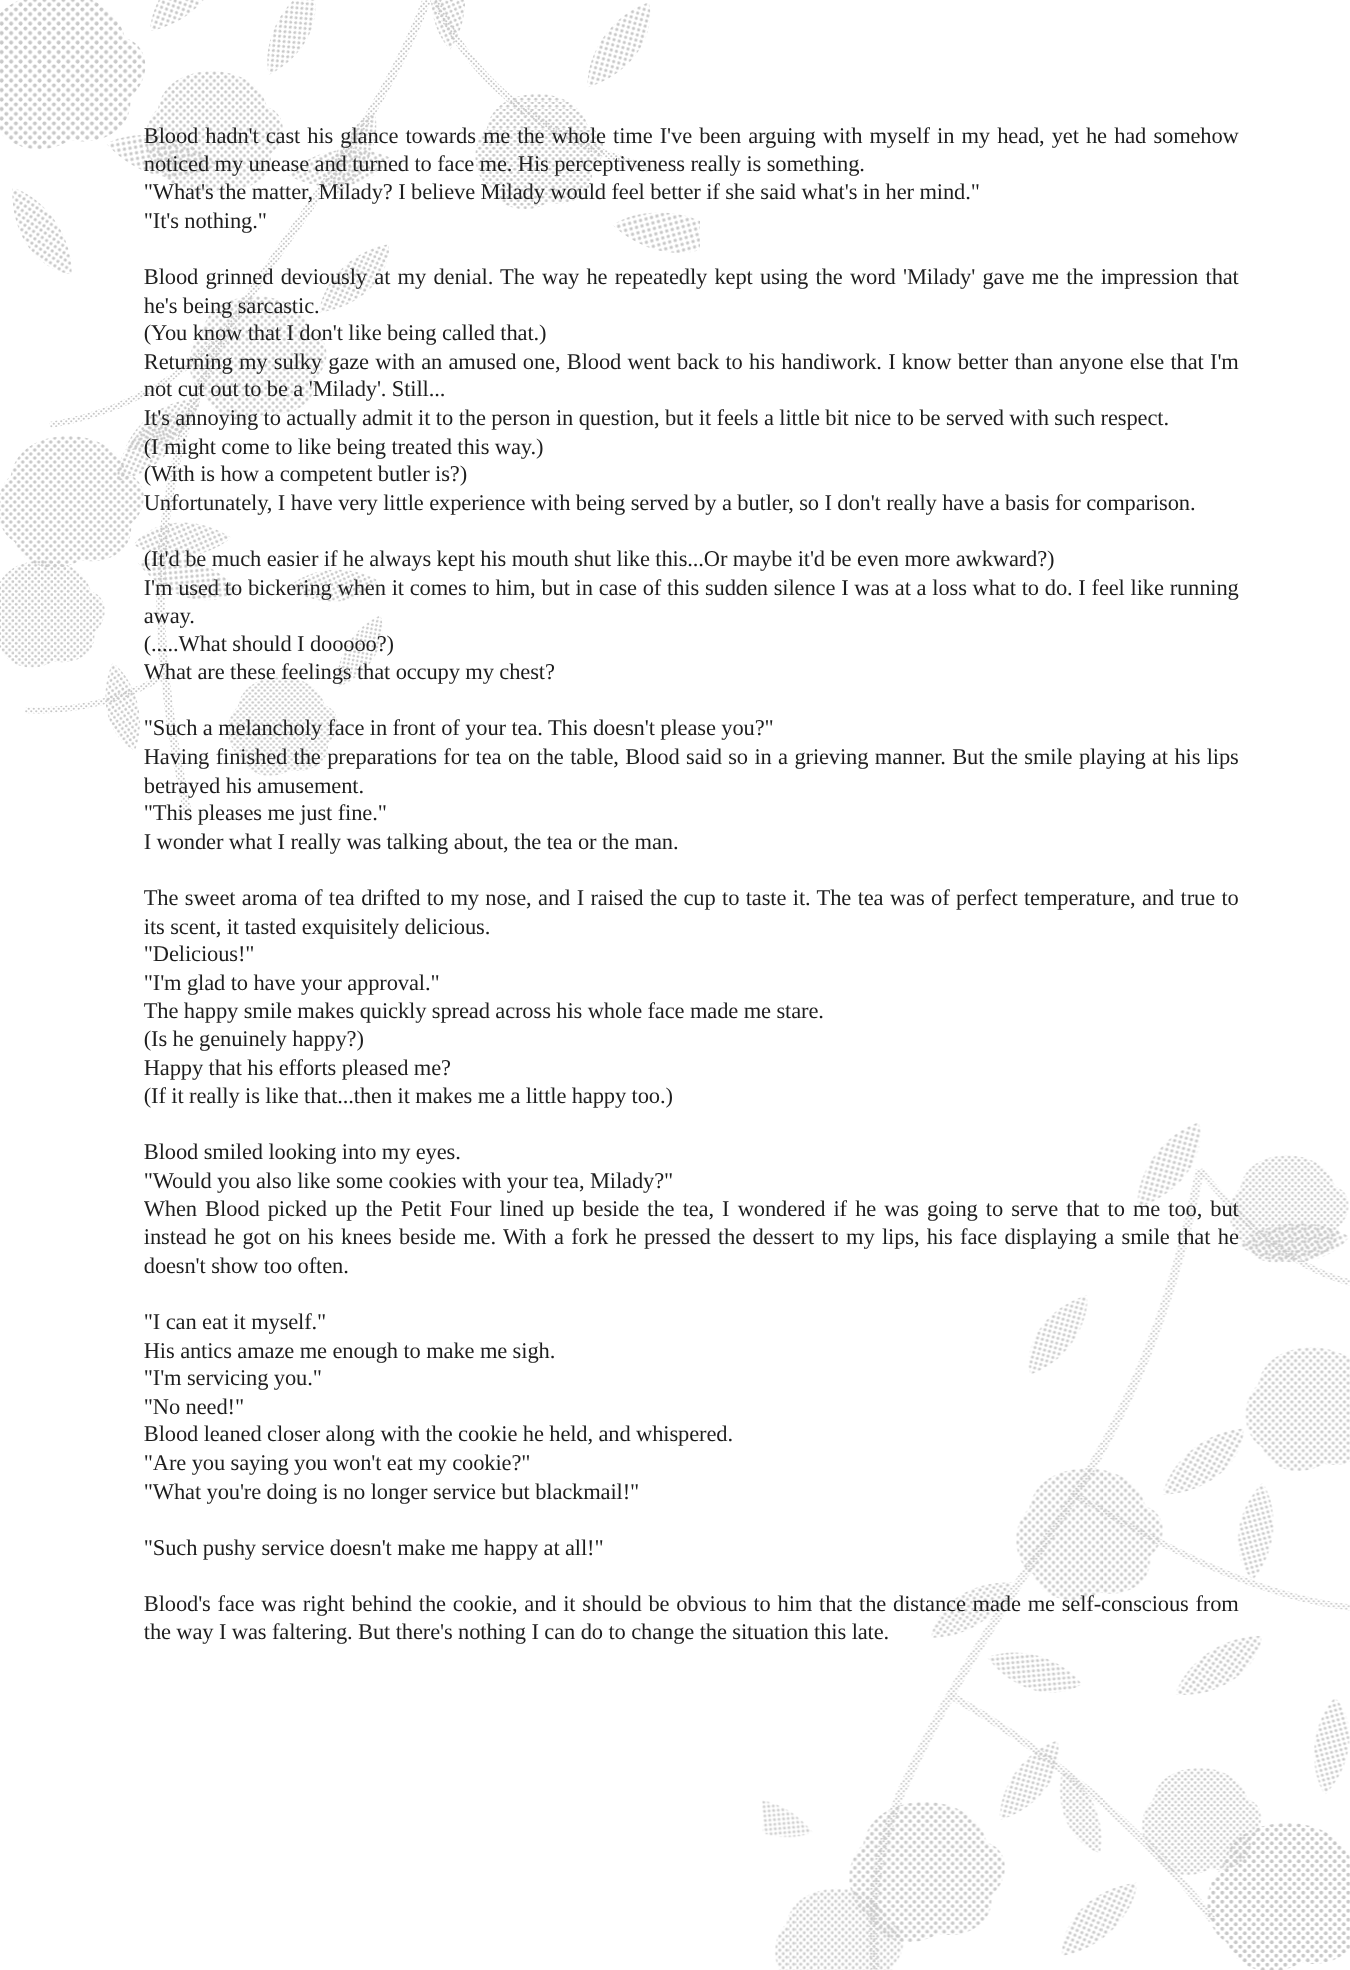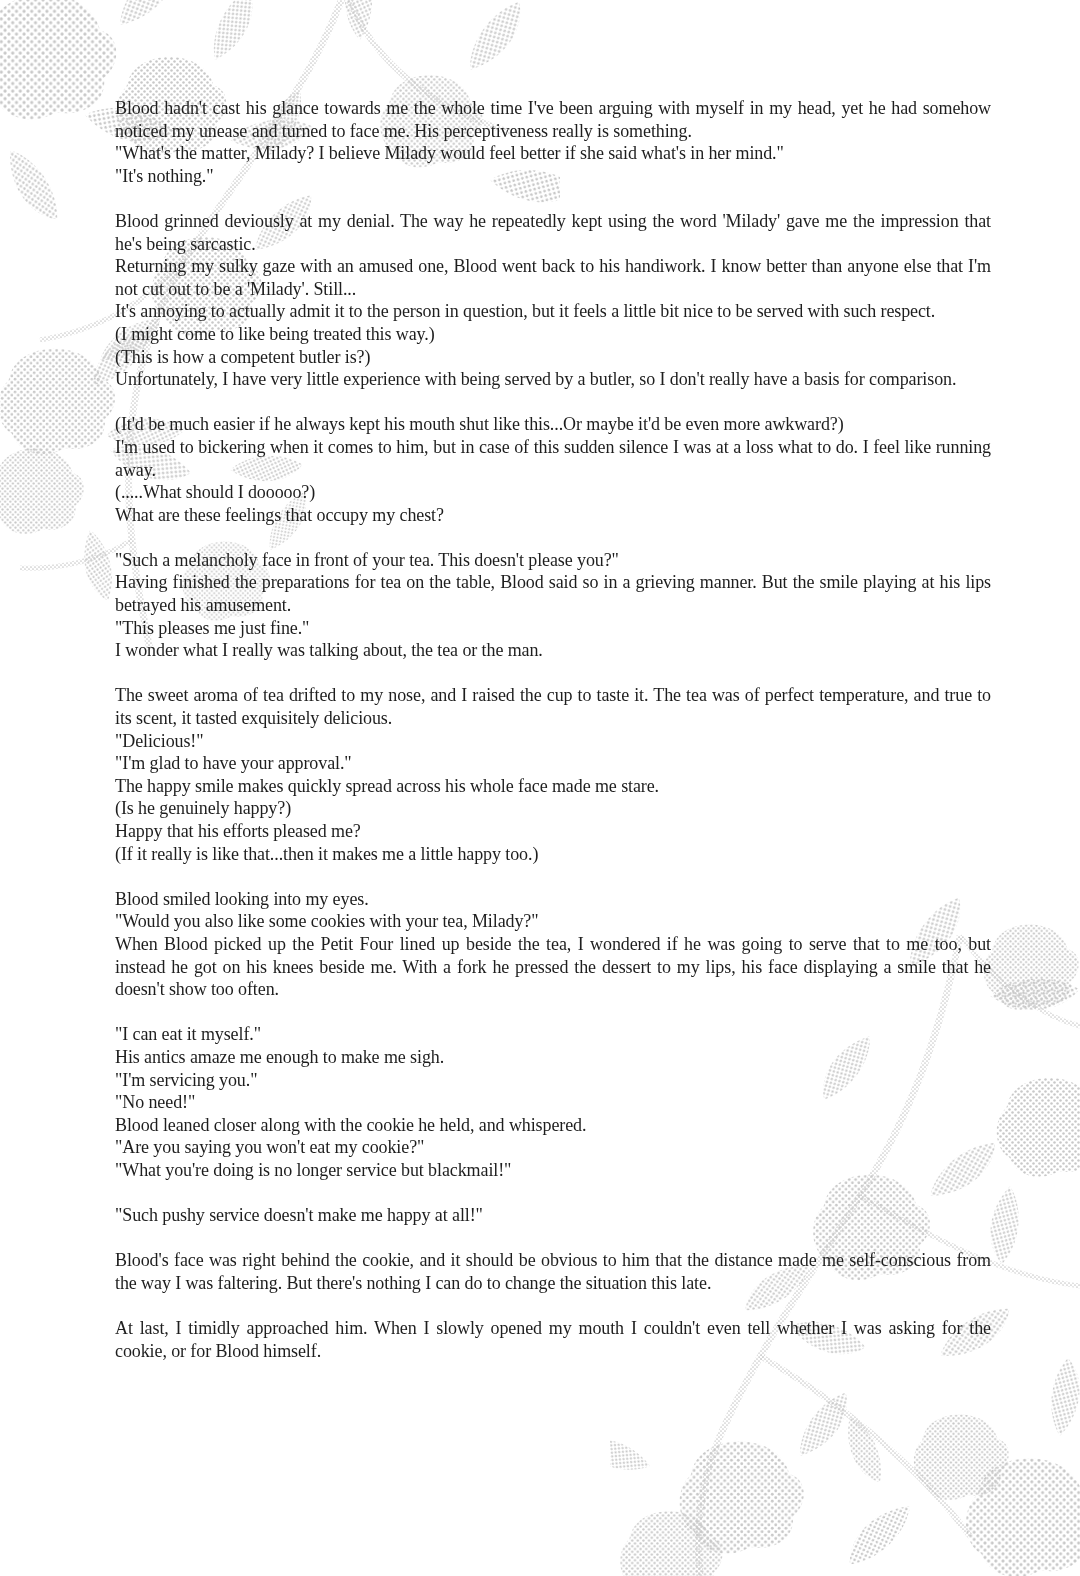--- a/index.html
+++ b/index.html
@@ -124,24 +124,25 @@
   </svg>
 
   <main class="story" id="story">
       <div class="paragraph-group">
         <div class="text-line">Blood hadn't cast his glance towards me the whole time I've been arguing with myself in my head, yet he had somehow noticed my unease and turned to face me. His perceptiveness really is something.</div>
         <div class="text-line">"What's the matter, Milady? I believe Milady would feel better if she said what's in her mind."</div>
         <div class="text-line">"It's nothing."</div>
       </div>
       <div class="paragraph-group">
         <div class="text-line">Blood grinned deviously at my denial. The way he repeatedly kept using the word 'Milady' gave me the impression that he's being sarcastic.</div>
+        <div class="text-line">(You know that I don't like being called that.)</div>
         <div class="text-line">Returning my sulky gaze with an amused one, Blood went back to his handiwork. I know better than anyone else that I'm not cut out to be a 'Milady'. Still...</div>
         <div class="text-line">It's annoying to actually admit it to the person in question, but it feels a little bit nice to be served with such respect.</div>
         <div class="text-line">(I might come to like being treated this way.)</div>
-        <div class="text-line">(This is how a competent butler is?)</div>
+        <div class="text-line">(With is how a competent butler is?)</div>
         <div class="text-line">Unfortunately, I have very little experience with being served by a butler, so I don't really have a basis for comparison.</div>
       </div>
       <div class="paragraph-group">
         <div class="text-line">(It'd be much easier if he always kept his mouth shut like this...Or maybe it'd be even more awkward?)</div>
         <div class="text-line">I'm used to bickering when it comes to him, but in case of this sudden silence I was at a loss what to do. I feel like running away.</div>
         <div class="text-line">(.....What should I dooooo?)</div>
         <div class="text-line">What are these feelings that occupy my chest?</div>
       </div>
       <div class="paragraph-group">
         <div class="text-line">"Such a melancholy face in front of your tea. This doesn't please you?"</div>
@@ -171,18 +172,15 @@
         <div class="text-line">Blood leaned closer along with the cookie he held, and whispered.</div>
         <div class="text-line">"Are you saying you won't eat my cookie?"</div>
         <div class="text-line">"What you're doing is no longer service but blackmail!"</div>
       </div>
       <div class="paragraph-group">
         <div class="text-line">"Such pushy service doesn't make me happy at all!"</div>
       </div>
       <div class="paragraph-group">
         <div class="text-line">Blood's face was right behind the cookie, and it should be obvious to him that the distance made me self-conscious from the way I was faltering. But there's nothing I can do to change the situation this late.</div>
       </div>
-      <div class="paragraph-group">
-        <div class="text-line">At last, I timidly approached him. When I slowly opened my mouth I couldn't even tell whether I was asking for the cookie, or for Blood himself.</div>
-      </div>
     </main>
 
 </div>
 
 </body></html>

